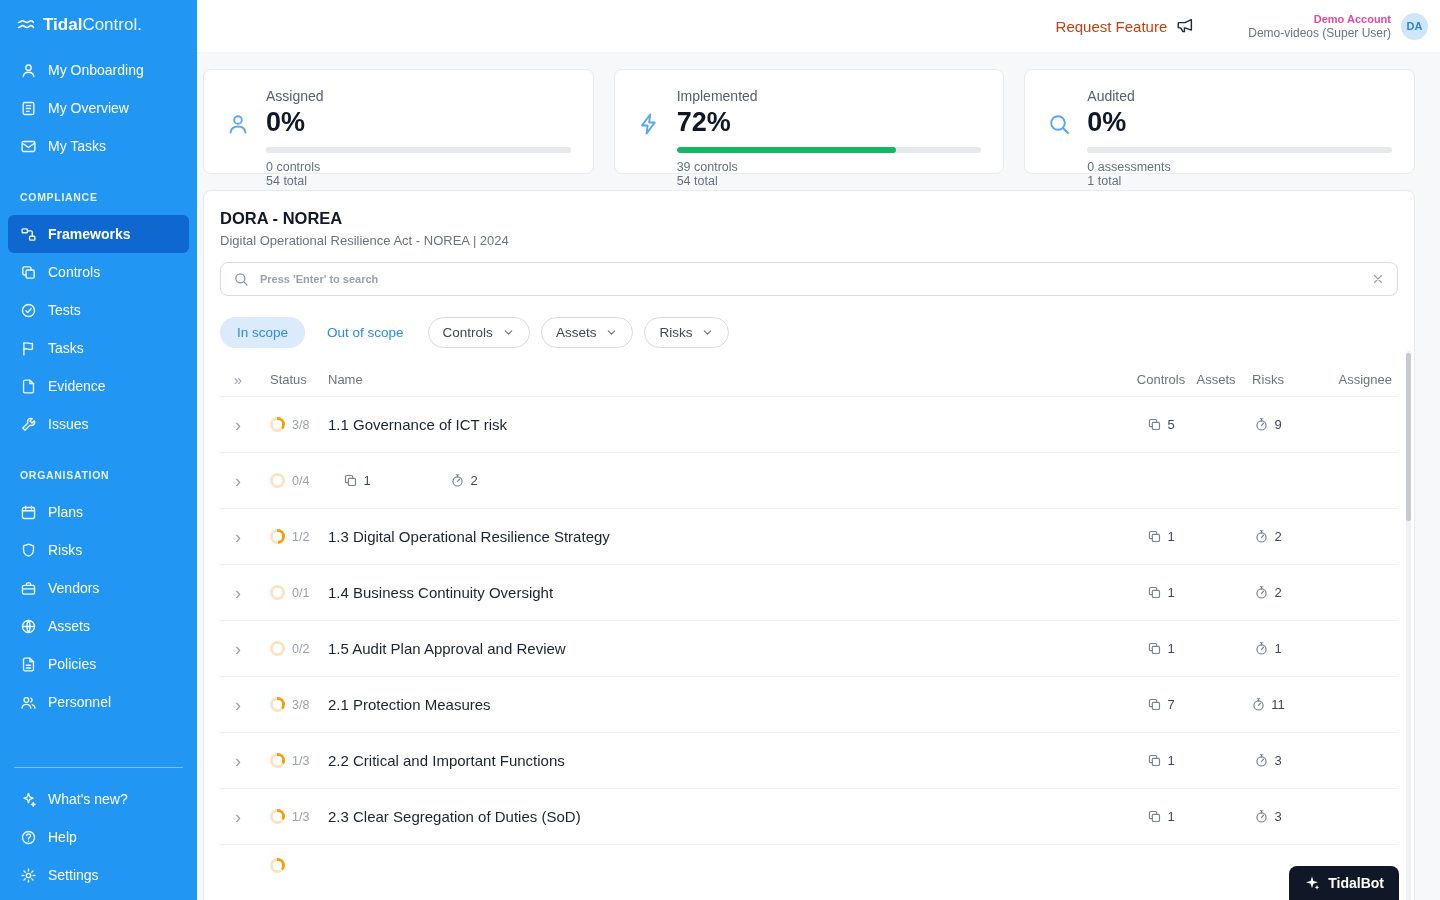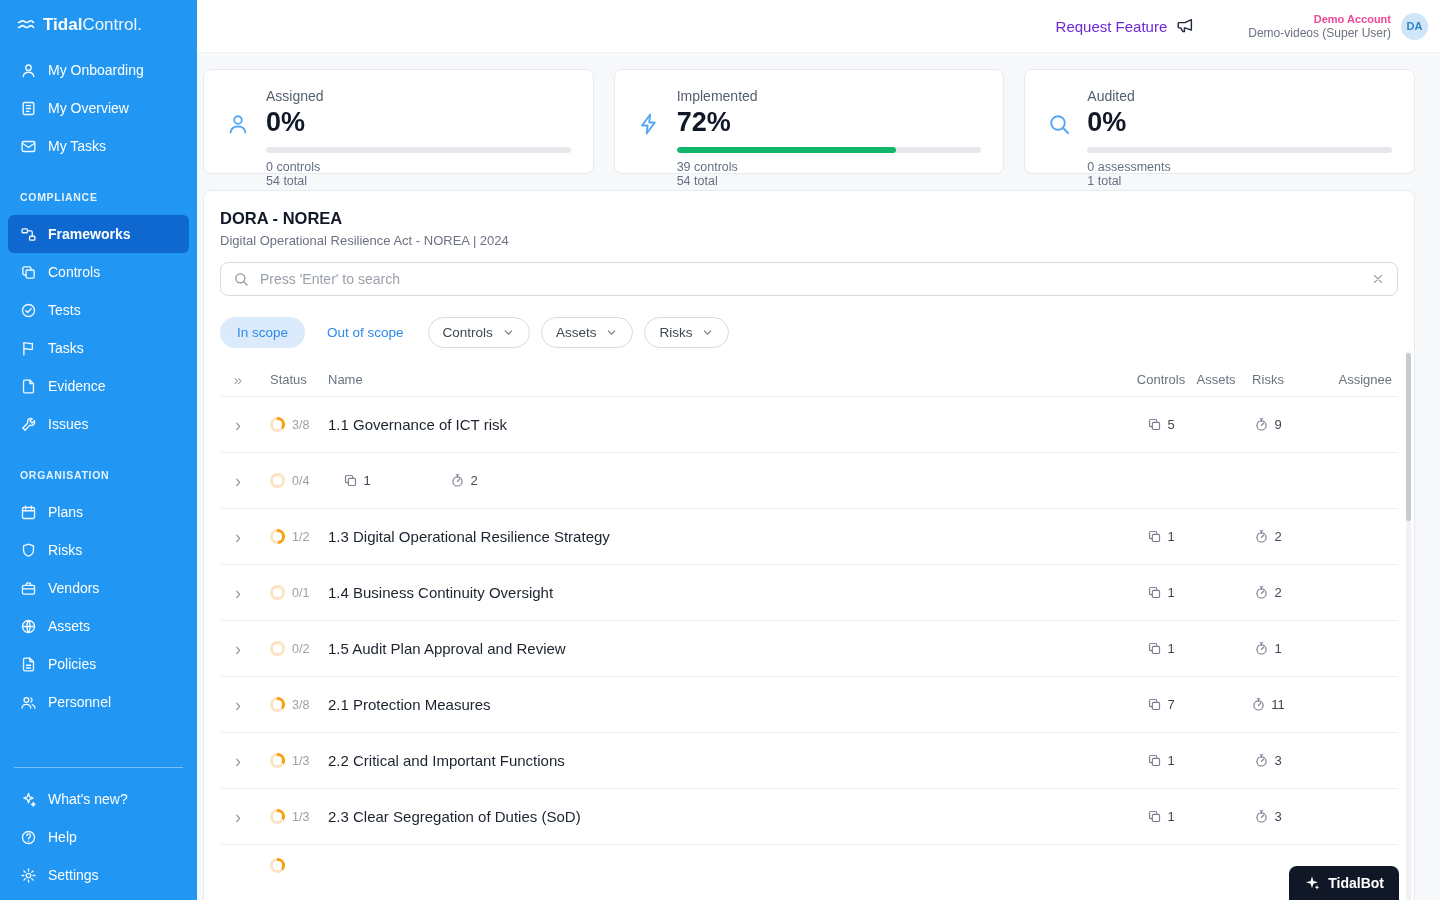--- a/index.html
+++ b/index.html
@@ -38,21 +38,21 @@
   .sidebar-spacer { flex:1; }
   .sidebar-divider { height:1px; background:rgba(255,255,255,.4); margin:12px 14px 8px; }
   .nav-footer { padding-bottom:6px; }
 
   
   .topbar {
     position:fixed; left:176px; top:0; right:0; height:53px; background:#fff;
     display:flex; align-items:center; justify-content:flex-end; padding-right:12px; z-index:5;
     border-bottom:1px solid #f2f3f5;
   }
-  .request-feature { display:flex; align-items:center; gap:9px; font-size:15px; color:#6d28d9; margin-right:54px; cursor:pointer; }
+  .request-feature { display:flex; align-items:center; gap:9px; font-size:15px; color:#c2410c; margin-right:54px; cursor:pointer; }
   .rf-icon { width:18px; height:18px; color:#1f2937; }
   .account { text-align:right; cursor:pointer; }
   .account-name { font-size:11px; font-weight:700; color:#ec4899; }
   .account-sub { font-size:12px; color:#6b7280; margin-top:1px; }
   .avatar {
     width:27px; height:27px; border-radius:50%; background:#cfe6f8; color:#2f86c9;
     font-size:11px; font-weight:700; display:flex; align-items:center; justify-content:center;
     margin-left:10px; cursor:pointer; flex:none;
   }
 
@@ -77,21 +77,21 @@
     margin-top:16px; background:#fff; border:1px solid #e7eaef; border-radius:8px;
     height:780px; position:relative; padding:18px 16px 0;
   }
   .fw-title { font-size:16.5px; font-weight:700; color:#111827; }
   .fw-subtitle { font-size:13px; color:#6b7280; margin-top:5px; }
 
   .search-box {
     margin-top:14px; height:34px; border:1px solid #d8dce1; border-radius:8px;
     display:flex; align-items:center; padding:0 12px; gap:9px; background:#fff;
   }
-  .search-box input { border:none; outline:none; flex:1; font-size:14px; font-family:inherit; color:#0c4a6e; background:transparent; }
+  .search-box input { border:none; outline:none; flex:1; font-size:11px; font-family:inherit; color:#0c4a6e; background:transparent;font-weight:bold; }
   .search-box input::placeholder { color:#9aa1ab; }
   .search-icon { width:16px; height:16px; color:#8d95a0; flex:none; }
   .clear-icon { width:14px; height:14px; color:#9aa1ab; flex:none; cursor:pointer; }
 
   .filters { display:flex; align-items:center; margin-top:21px; gap:10px; }
   .chip { height:31px; display:flex; align-items:center; border-radius:16px; font-size:13.5px; cursor:pointer; white-space:nowrap; }
   .chip.scope-in { background:#dcebfb; color:#2a8bea; padding:0 17px; font-weight:500; }
   .chip.scope-out { color:#2a8bea; padding:0 12px; }
   .dropdown-list { display:flex; gap:11px; margin-left:2px; }
   .chip.dropdown { border:1px solid #d8dce1; color:#3f4854; gap:9px; background:#fff; padding:0 14px; }

